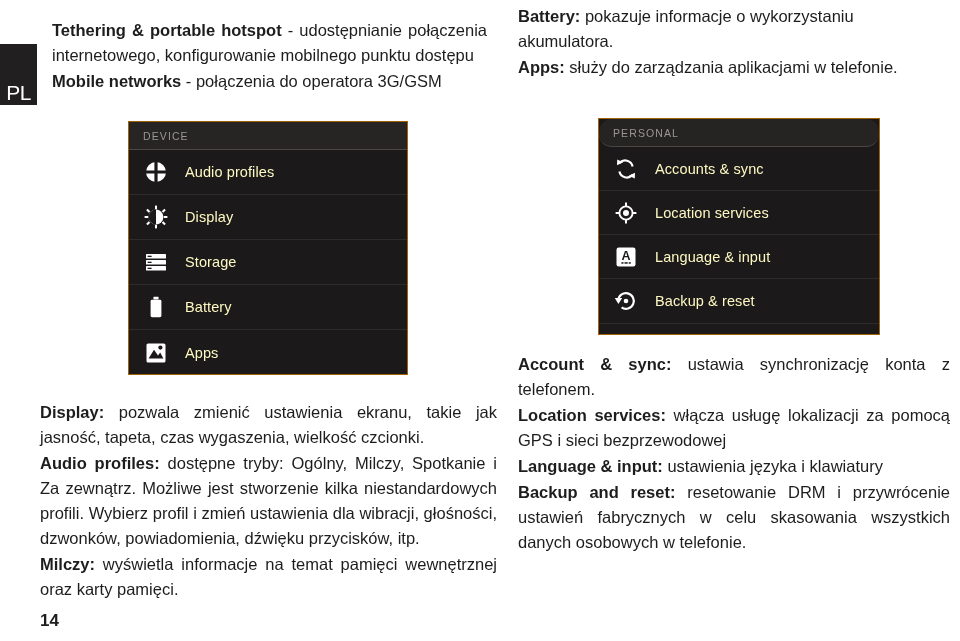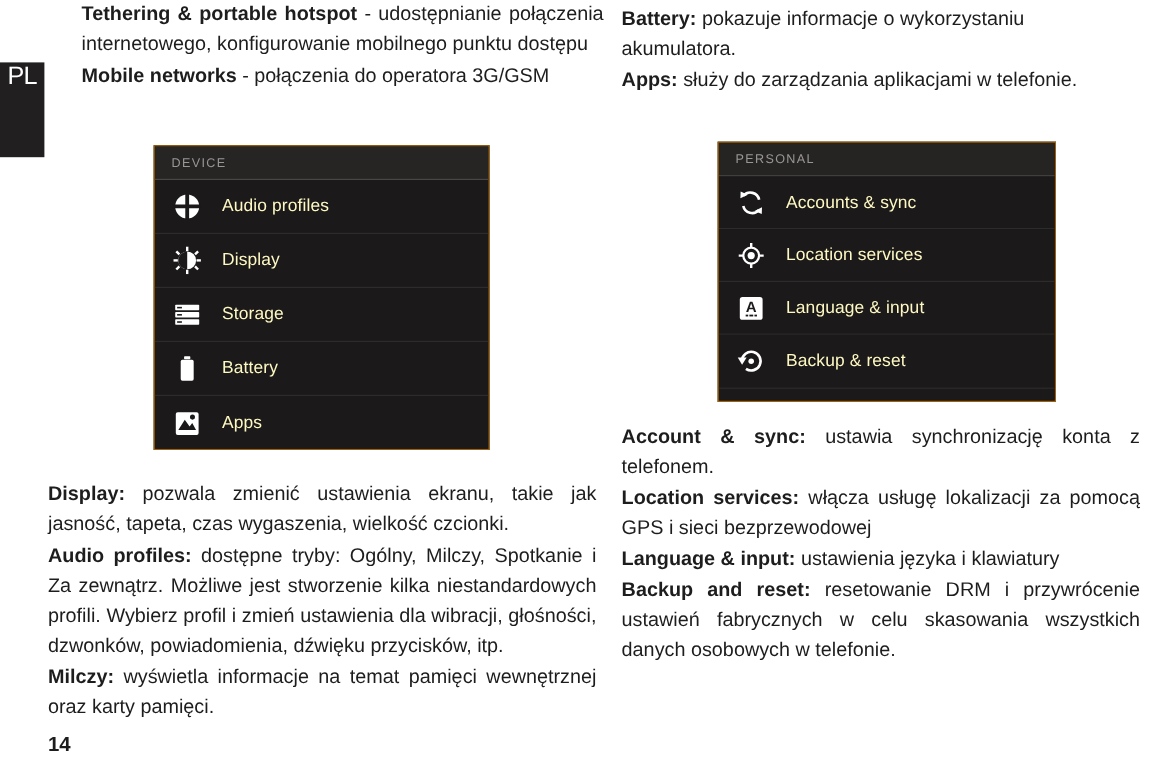--- a/index.html
+++ b/index.html
@@ -12,39 +12,38 @@
   }
   #page {
     position: relative;
     width: 960px; height: 641px;
     background: #ffffff;
   }
 
   
   .pl-tab {
     position: absolute;
-    left: 0px; top: 52px;
-    width: 37px; height: 79px;
+    left: 0px; top: 44px;
+    width: 37px; height: 61px;
     background: #211f1f;
-    display: flex; align-items: flex-start; justify-content: center;
+    display: flex; align-items: flex-end; justify-content: center;
   }
   .pl-tab .pl-label {
     color: #ffffff;
     font-size: 21px;
     font-weight: 400;
     letter-spacing: -0.5px;
     font-family: "Liberation Sans", sans-serif;
   }
 
   
   .top-col-left {
     position: absolute;
-    left: 52px; top: 0;
+    left: 52px; top: 18px;
     width: 435px;
-    margin-left: 16px;
   }
   .top-col-right {
     position: absolute;
     left: 518px; top: 4px;
     width: 432px;
   }
   .para {
     font-size: 16.5px;
     line-height: 25px;
     color: #1d1d1d;
@@ -71,21 +70,21 @@
   }
   .shot-header {
     font-size: 10.5px;
     letter-spacing: 1.1px;
     color: #9a9696;
     padding: 8px 0 7px 14px;
     font-weight: 400;
     background: #272424;
     border-bottom: 1px solid #4a4646;
   }
-  .shot-personal .shot-header { background: #262323; }
+  .shot-personal .shot-header { background: #262323; border-radius: 13px; }
   .shot-list { display: block; }
   .shot-row {
     display: flex;
     align-items: center;
     height: 45px;
     padding-left: 14px;
     border-bottom: 1px solid #2e2b2b;
     background: #1b1919;
   }
   .shot-personal .shot-row { height: 44px; }

